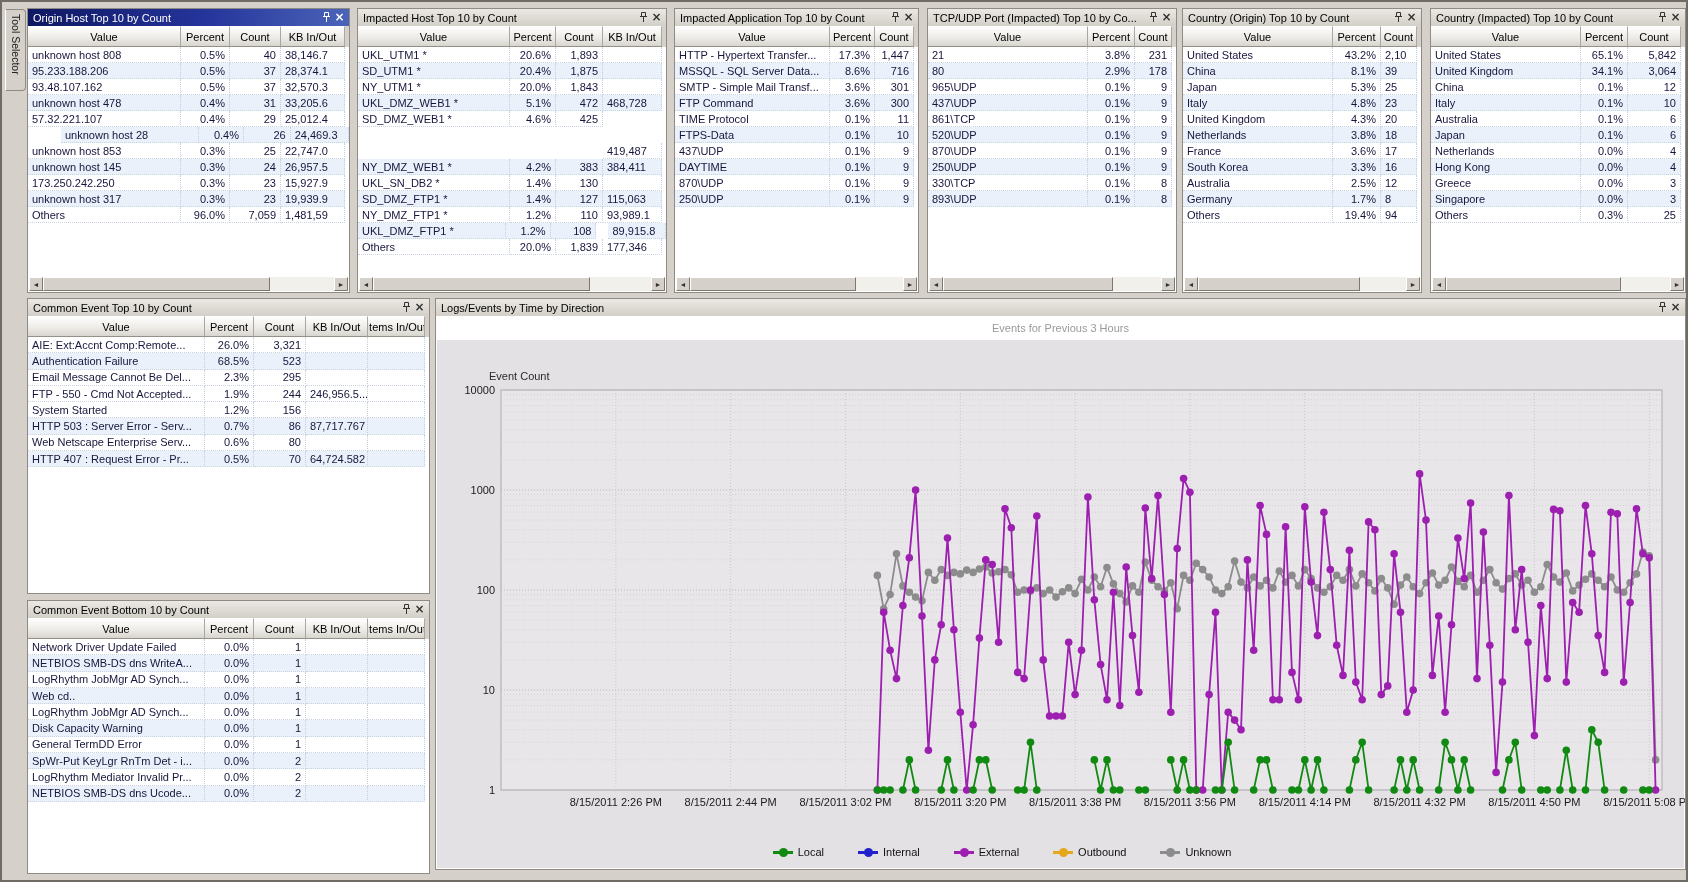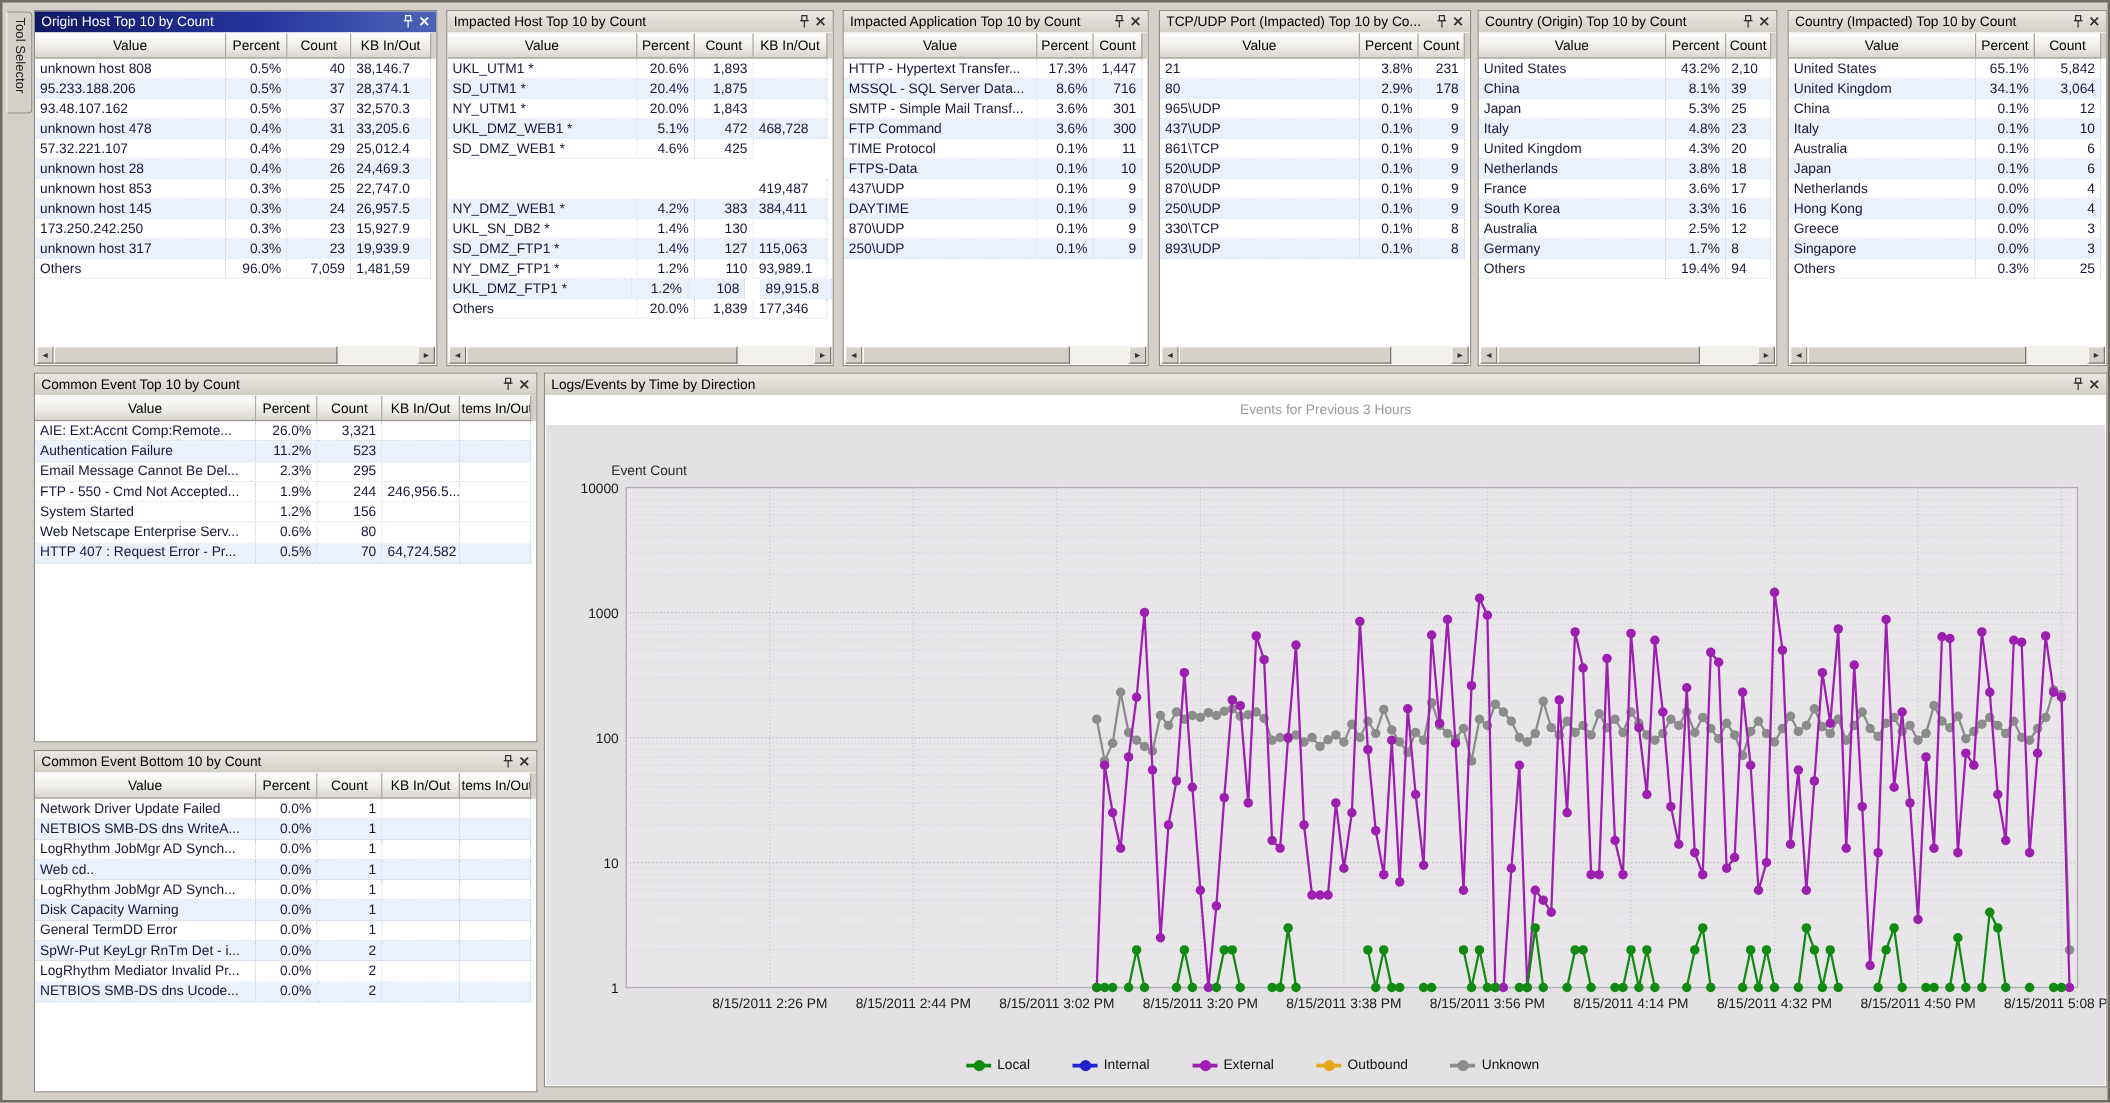--- a/index.html
+++ b/index.html
@@ -102,21 +102,21 @@
             <div class="g-cell num" style="width: 51px; height: 16px;">31</div>
             <div class="g-cell clip" style="width: 64px; height: 16px;">33,205.6</div>
           </div>
           <div class="g-row">
             <div class="g-cell" style="width: 153px; height: 16px;">57.32.221.107</div>
             <div class="g-cell num" style="width: 49px; height: 16px;">0.4%</div>
             <div class="g-cell num" style="width: 51px; height: 16px;">29</div>
             <div class="g-cell clip" style="width: 64px; height: 16px;">25,012.4</div>
           </div>
           <div class="g-row alt">
-            <div class="g-cell" style="width: 153px; height: 16px;">unknown host 28</div>
+            <div class="g-cell" style="width: 153px; height: 16px; margin-left: 33px;">unknown host 28</div>
             <div class="g-cell num" style="width: 49px; height: 16px;">0.4%</div>
             <div class="g-cell num" style="width: 51px; height: 16px;">26</div>
             <div class="g-cell clip" style="width: 64px; height: 16px;">24,469.3</div>
           </div>
           <div class="g-row">
             <div class="g-cell" style="width: 153px; height: 16px;">unknown host 853</div>
             <div class="g-cell num" style="width: 49px; height: 16px;">0.3%</div>
             <div class="g-cell num" style="width: 51px; height: 16px;">25</div>
             <div class="g-cell clip" style="width: 64px; height: 16px;">22,747.0</div>
           </div>
@@ -587,21 +587,21 @@
           </div>
           <div class="g-row">
             <div class="g-cell" style="width: 177px; height: 16.3px;">AIE:  Ext:Accnt Comp:Remote...</div>
             <div class="g-cell num" style="width: 49px; height: 16.3px;">26.0%</div>
             <div class="g-cell num" style="width: 52px; height: 16.3px;">3,321</div>
             <div class="g-cell clip" style="width: 62px; height: 16.3px;"></div>
             <div class="g-cell clip" style="width: 57px; height: 16.3px;"></div>
           </div>
           <div class="g-row alt">
             <div class="g-cell" style="width: 177px; height: 16.3px;">Authentication Failure</div>
-            <div class="g-cell num" style="width: 49px; height: 16.3px;">11.2%</div>
+            <div class="g-cell num" style="width: 49px; height: 16.3px;">68.5%</div>
             <div class="g-cell num" style="width: 52px; height: 16.3px;">523</div>
             <div class="g-cell clip" style="width: 62px; height: 16.3px;"></div>
             <div class="g-cell clip" style="width: 57px; height: 16.3px;"></div>
           </div>
           <div class="g-row">
             <div class="g-cell" style="width: 177px; height: 16.3px;">Email Message Cannot Be Del...</div>
             <div class="g-cell num" style="width: 49px; height: 16.3px;">2.3%</div>
             <div class="g-cell num" style="width: 52px; height: 16.3px;">295</div>
             <div class="g-cell clip" style="width: 62px; height: 16.3px;"></div>
             <div class="g-cell clip" style="width: 57px; height: 16.3px;"></div>
@@ -611,20 +611,27 @@
             <div class="g-cell num" style="width: 49px; height: 16.3px;">1.9%</div>
             <div class="g-cell num" style="width: 52px; height: 16.3px;">244</div>
             <div class="g-cell clip" style="width: 62px; height: 16.3px;">246,956.5...</div>
             <div class="g-cell clip" style="width: 57px; height: 16.3px;"></div>
           </div>
           <div class="g-row">
             <div class="g-cell" style="width: 177px; height: 16.3px;">System Started</div>
             <div class="g-cell num" style="width: 49px; height: 16.3px;">1.2%</div>
             <div class="g-cell num" style="width: 52px; height: 16.3px;">156</div>
             <div class="g-cell clip" style="width: 62px; height: 16.3px;"></div>
+            <div class="g-cell clip" style="width: 57px; height: 16.3px;"></div>
+          </div>
+          <div class="g-row alt">
+            <div class="g-cell" style="width: 177px; height: 16.3px;">HTTP 503 : Server Error - Serv...</div>
+            <div class="g-cell num" style="width: 49px; height: 16.3px;">0.7%</div>
+            <div class="g-cell num" style="width: 52px; height: 16.3px;">86</div>
+            <div class="g-cell clip" style="width: 62px; height: 16.3px;">87,717.767</div>
             <div class="g-cell clip" style="width: 57px; height: 16.3px;"></div>
           </div>
           <div class="g-row">
             <div class="g-cell" style="width: 177px; height: 16.3px;">Web Netscape Enterprise Serv...</div>
             <div class="g-cell num" style="width: 49px; height: 16.3px;">0.6%</div>
             <div class="g-cell num" style="width: 52px; height: 16.3px;">80</div>
             <div class="g-cell clip" style="width: 62px; height: 16.3px;"></div>
             <div class="g-cell clip" style="width: 57px; height: 16.3px;"></div>
           </div>
           <div class="g-row alt">

